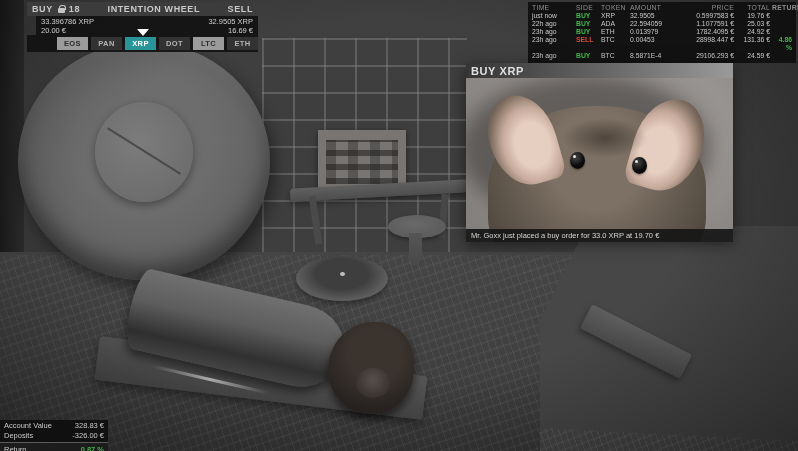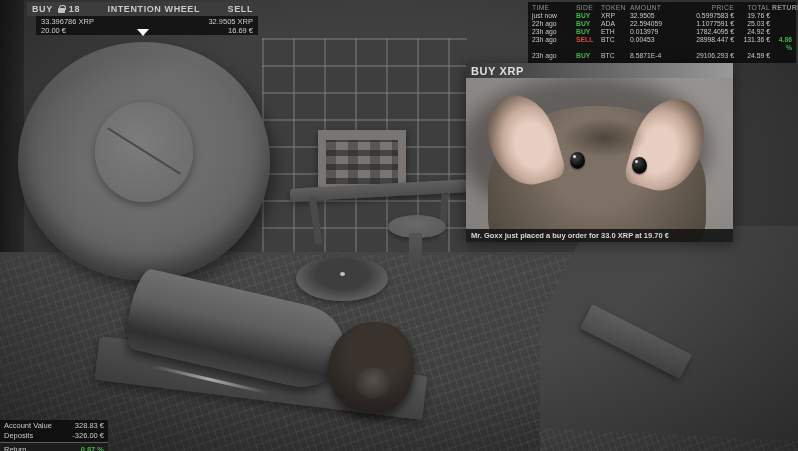--- a/index.html
+++ b/index.html
@@ -101,21 +101,21 @@
   .ohead { color:#8f8f8f; letter-spacing:.3px; }
   .buy { color:#41b649; font-weight:bold; }
   .sell { color:#d84a3a; font-weight:bold; }
   .c-return { color:#41b649; font-weight:bold; }
 
   
   .popup { left:466px; top:63px; width:267px; height:177px; box-shadow:0 4px 14px rgba(0,0,0,.5); }
   .popup-header { height:15px; font-size:11px; color:#e0e0e0;
     background:linear-gradient(90deg, rgba(52,52,52,.95) 0%, rgba(110,110,110,.9) 55%, rgba(168,168,168,.88) 100%); }
   .popup-body { position:relative; width:267px; height:164px; overflow:hidden;
-    background:radial-gradient(ellipse at 60% 30%, #979390 0 45%, #8b8784 75%, #7e7a77);font-weight:bold; }
+    background:radial-gradient(ellipse at 60% 30%, #979390 0 45%, #8b8784 75%, #7e7a77); }
   .ham-shadow { position:absolute; left:-6px; top:-4px; width:250px; height:150px; border-radius:50%;
     background:rgba(45,42,40,.5); filter:blur(10px); }
   .ham-head { position:absolute; left:22px; top:28px; width:218px; height:170px; border-radius:48% 48% 34% 34%;
     background:radial-gradient(ellipse at 50% 32%, #7d7064 0 30%, #645a4f 58%, #4e463d 85%, #443d35); }
   .ham-ear-left { position:absolute; left:24px; top:16px; width:66px; height:92px; transform:rotate(-16deg);
     border-radius:72% 85% 25% 85%;
     background:radial-gradient(ellipse at 62% 58%, #e6cec1 0 30%, #c7ab9c 50%, #7a695c 72%, #55493f 90%); }
   .ham-ear-right { position:absolute; left:168px; top:20px; width:68px; height:94px; transform:rotate(16deg);
     border-radius:85% 72% 85% 25%;
     background:radial-gradient(ellipse at 38% 58%, #e6cec1 0 30%, #c7ab9c 50%, #7a695c 72%, #55493f 90%); }
@@ -188,20 +188,28 @@
       <div>
         <div>33.396786 XRP</div>
         <div>20.00 €</div>
       </div>
       <div class="iw-side-right">
         <div>32.9505 XRP</div>
         <div>16.69 €</div>
       </div>
     </div>
     <div class="wheel-pointer"></div>
+    <div class="iw-tabs">
+      <span class="tab tab-light">EOS</span>
+      <span class="tab tab-dark">PAN</span>
+      <span class="tab tab-active">XRP</span>
+      <span class="tab tab-dark">DOT</span>
+      <span class="tab tab-light">LTC</span>
+      <span class="tab tab-dark">ETH</span>
+    </div>
   </div>
 
   <div class="hud orders">
     <div class="orders-table">
       <div class="orow ohead">
         <span>TIME</span>
         <span>SIDE</span>
         <span>TOKEN</span>
         <span>AMOUNT</span>
         <span class="c-price">PRICE</span>

